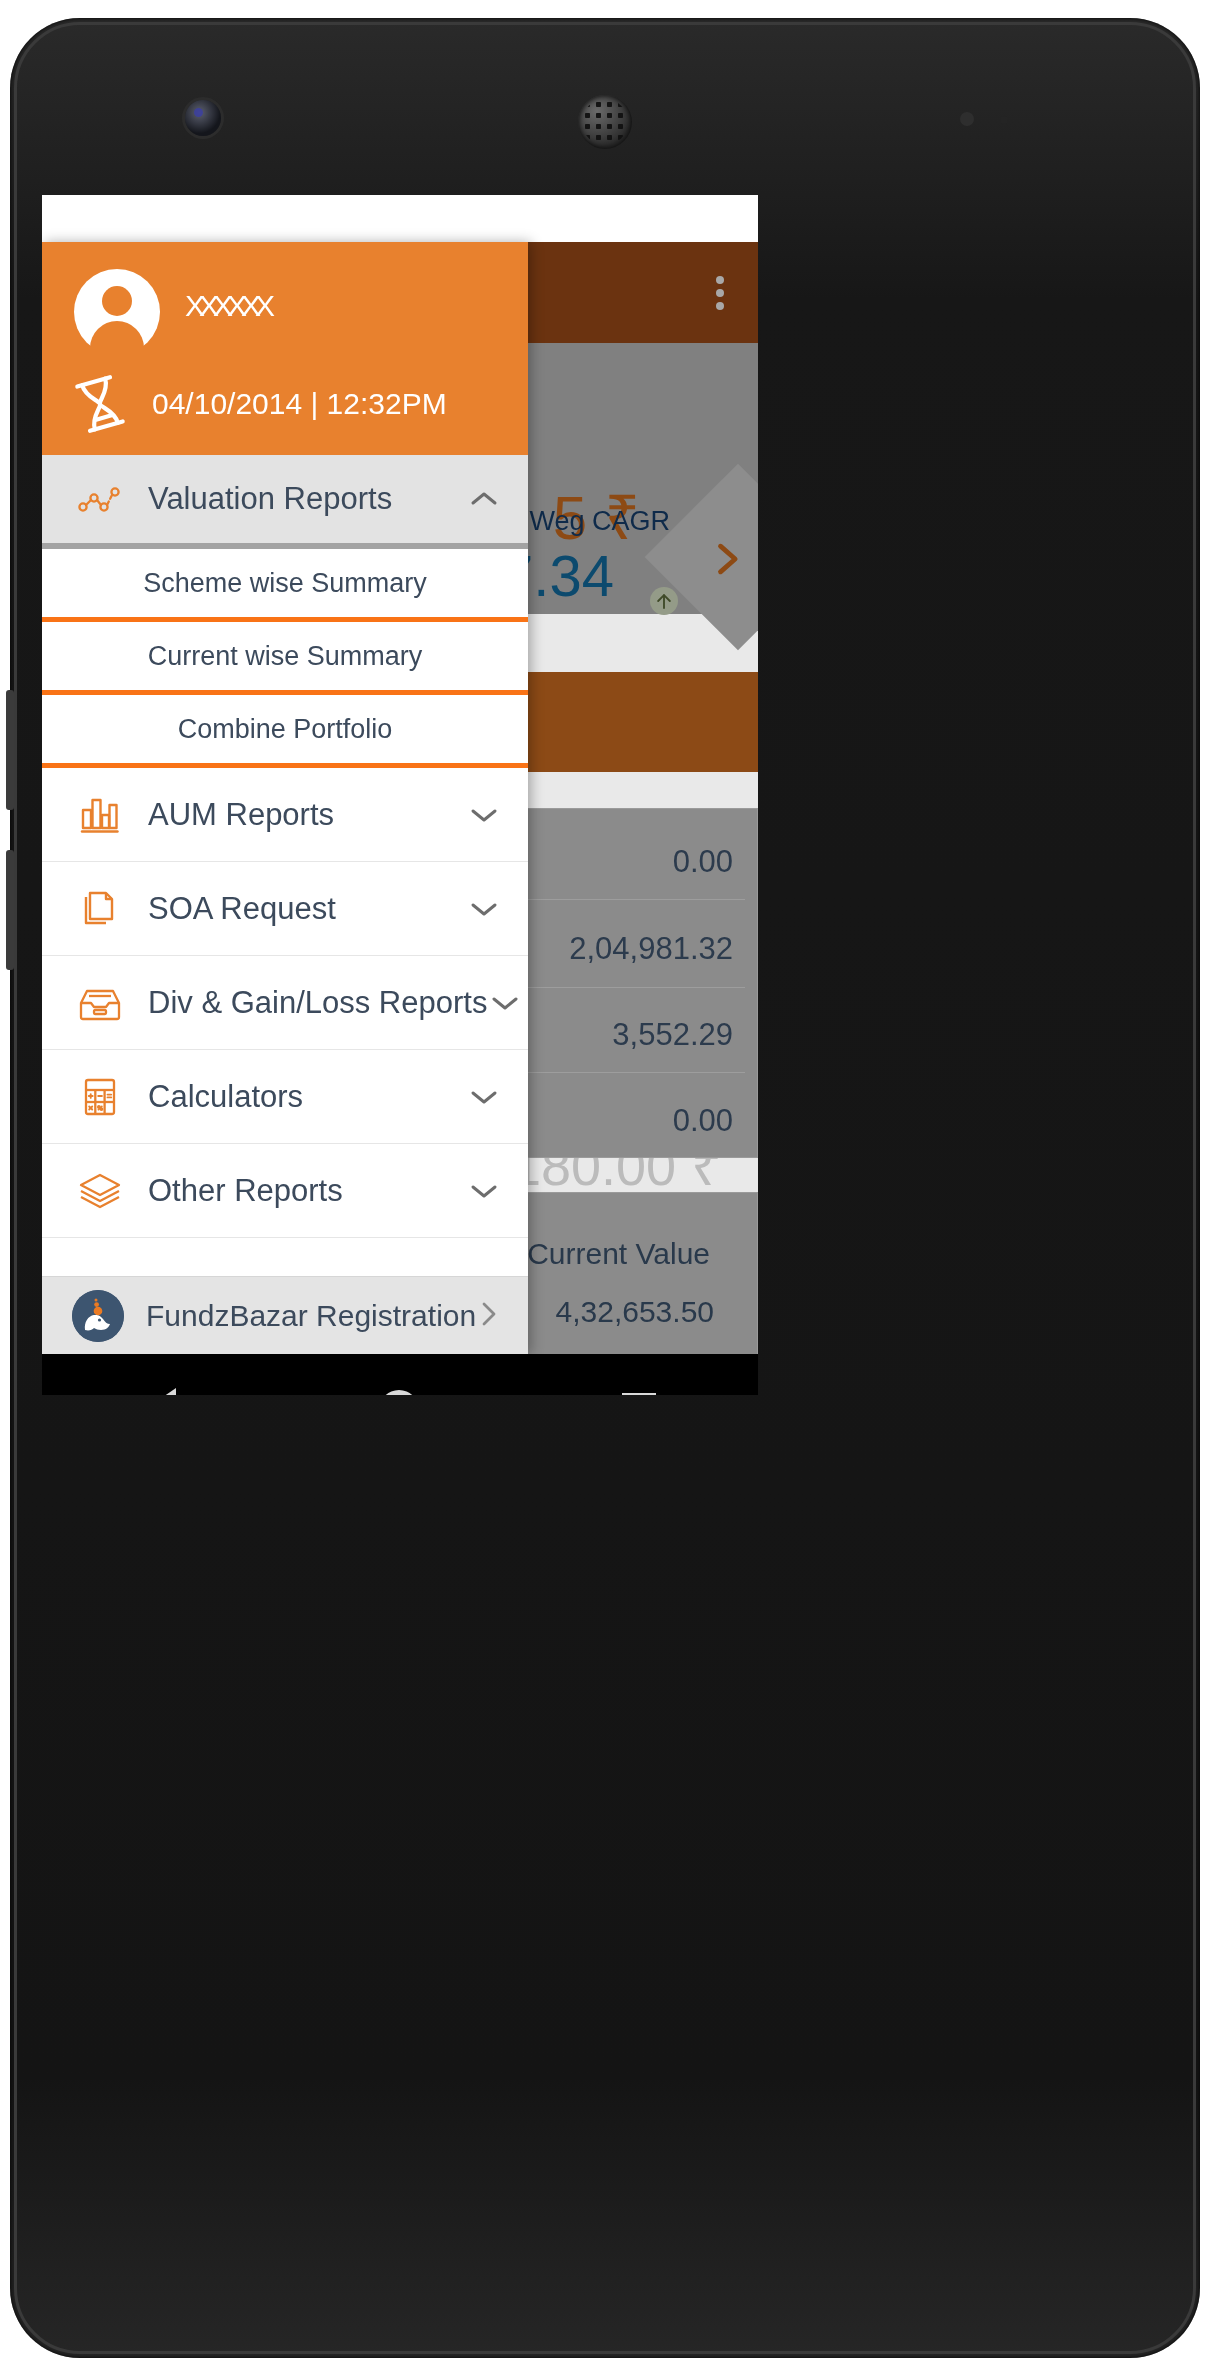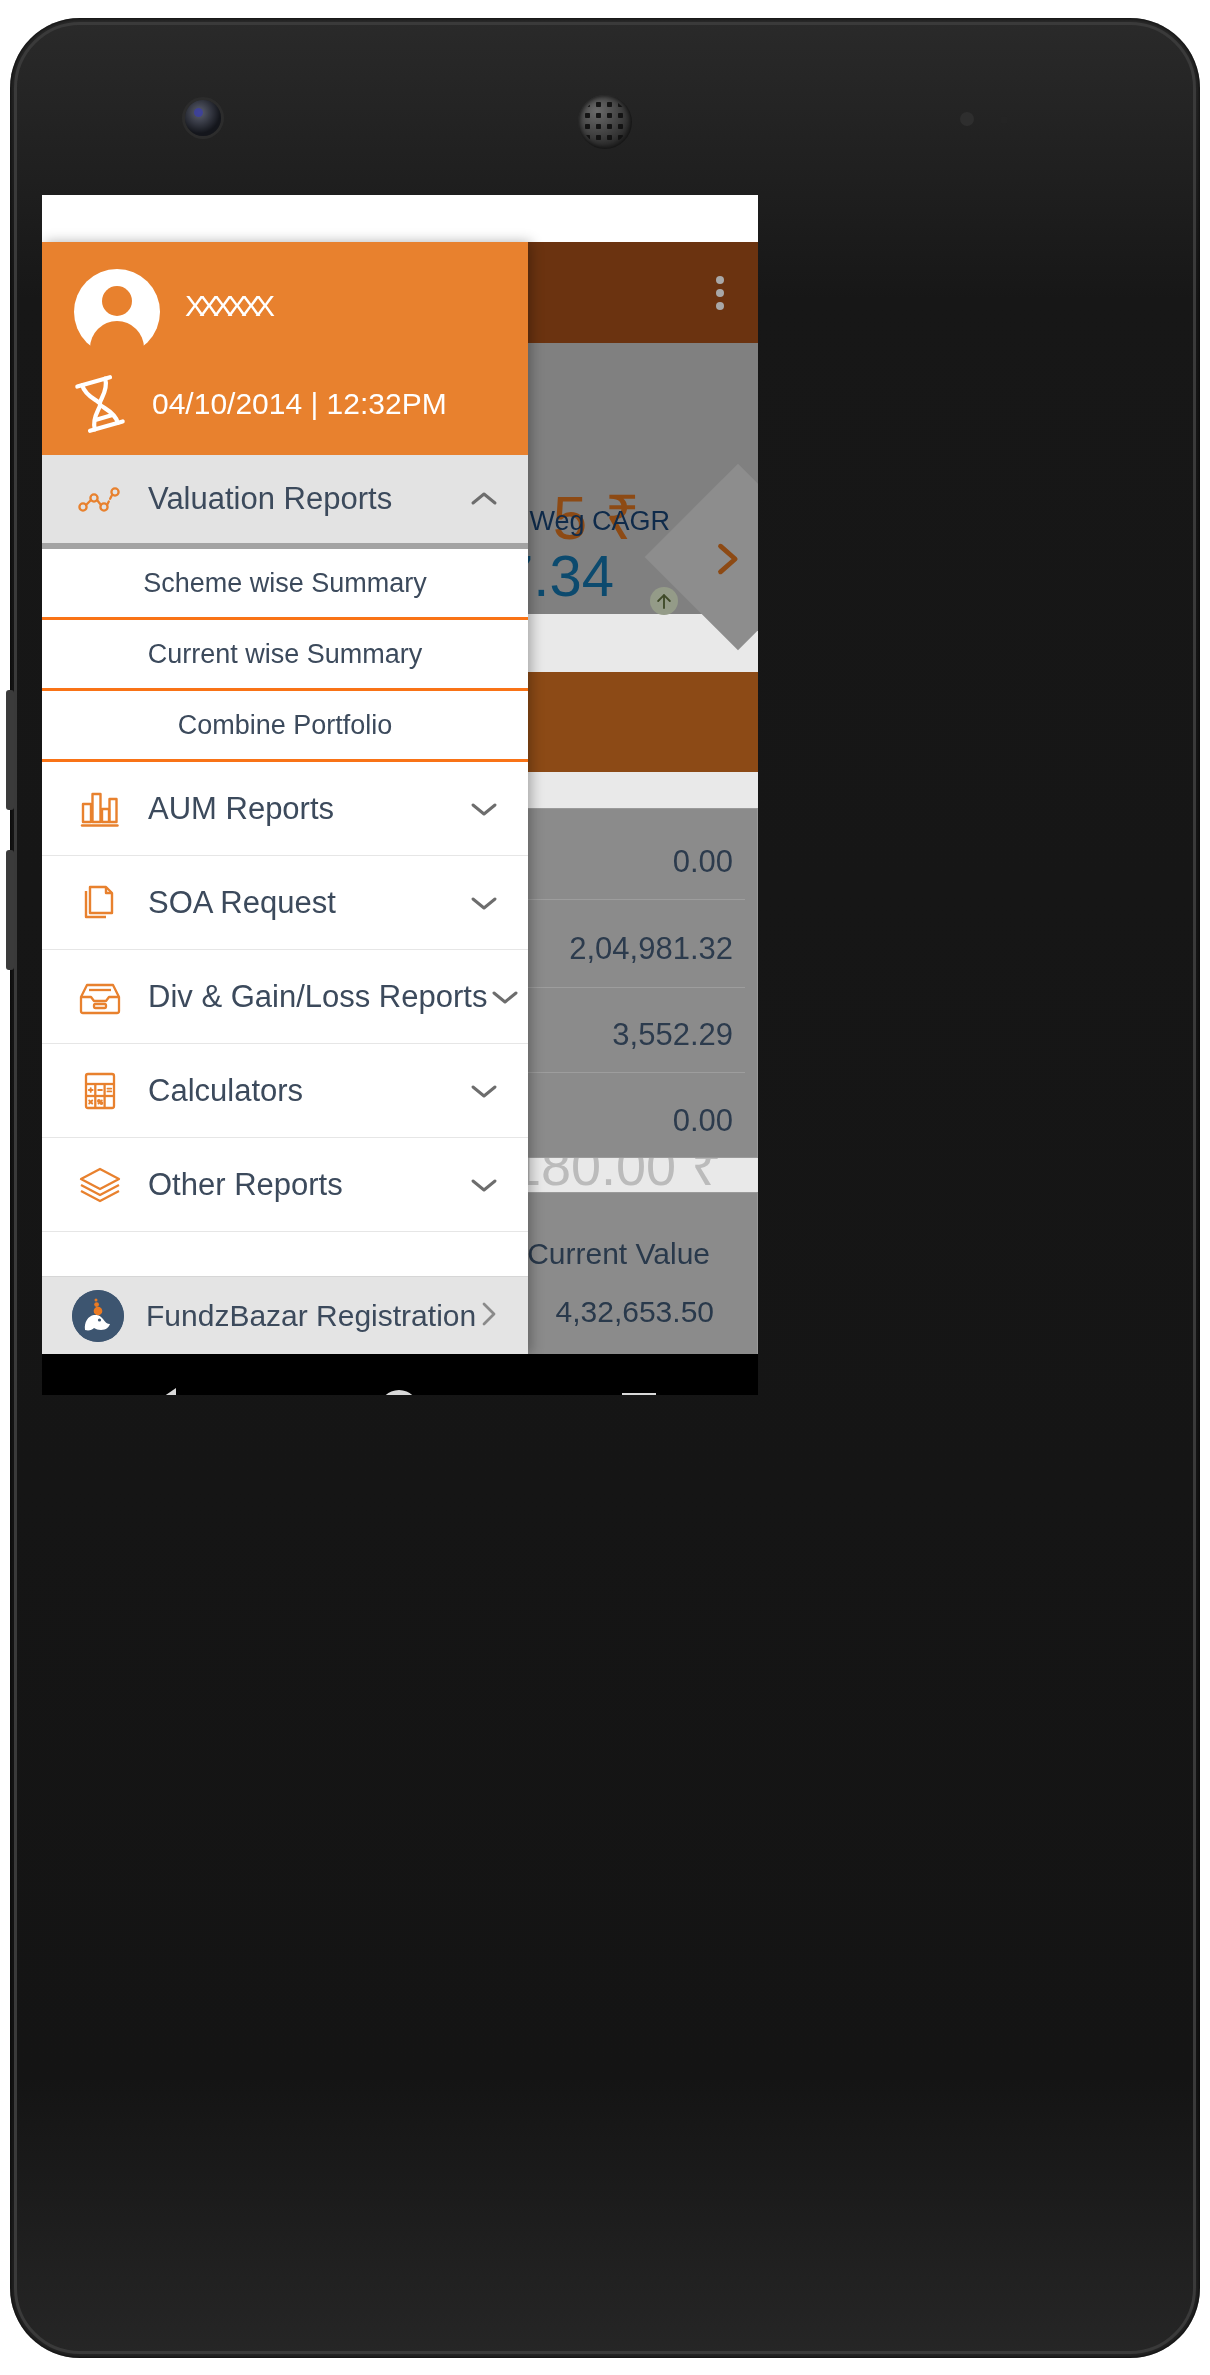--- a/index.html
+++ b/index.html
@@ -86,21 +86,21 @@
   .drawer-body{flex:1 1 auto;overflow:hidden;background:#fff;}
 
   .grp{width:100%;}
   .grp-head{height:94px;display:flex;align-items:center;padding:0 26px 0 30px;box-sizing:border-box;
       background:#fff;border-bottom:1px solid #e6e6e6;}
   .grp-head.expanded{background:#e3e3e3;border-bottom:6px solid #a3a3a3;}
   .grp-ico{width:56px;flex:0 0 56px;display:flex;align-items:center;justify-content:center;}
   .grp-ico svg{display:block;}
   .grp-label{flex:1 1 auto;font-size:31px;color:#3c4a5c;padding-left:20px;white-space:nowrap;}
   .grp-caret{width:36px;flex:0 0 36px;display:flex;align-items:center;justify-content:center;}
-  .sub{height:68px;display:flex;align-items:center;justify-content:center;border-bottom:3px solid #f97316;
+  .sub{height:68px;display:flex;align-items:center;justify-content:center;border-bottom:5px solid #f97316;
       font-size:27px;color:#3c4a5c;background:#fff;text-align:right;}
 
   .drawer-footer{flex:0 0 auto;height:78px;background:#e4e4e4;border-top:1px solid #d6d6d6;
       display:flex;align-items:center;padding:0 22px 0 30px;box-sizing:border-box;}
   .fb-logo{width:52px;height:52px;border-radius:50%;background:#3d5570;position:relative;flex:0 0 52px;overflow:hidden;}
   .fb-label{flex:1 1 auto;font-size:30px;color:#3c4a5c;padding-left:22px;white-space:nowrap;}
   .fb-caret{width:28px;flex:0 0 28px;}
 
   
   .navbar{position:absolute;left:0;top:1159px;width:716px;height:112px;background:#000;

